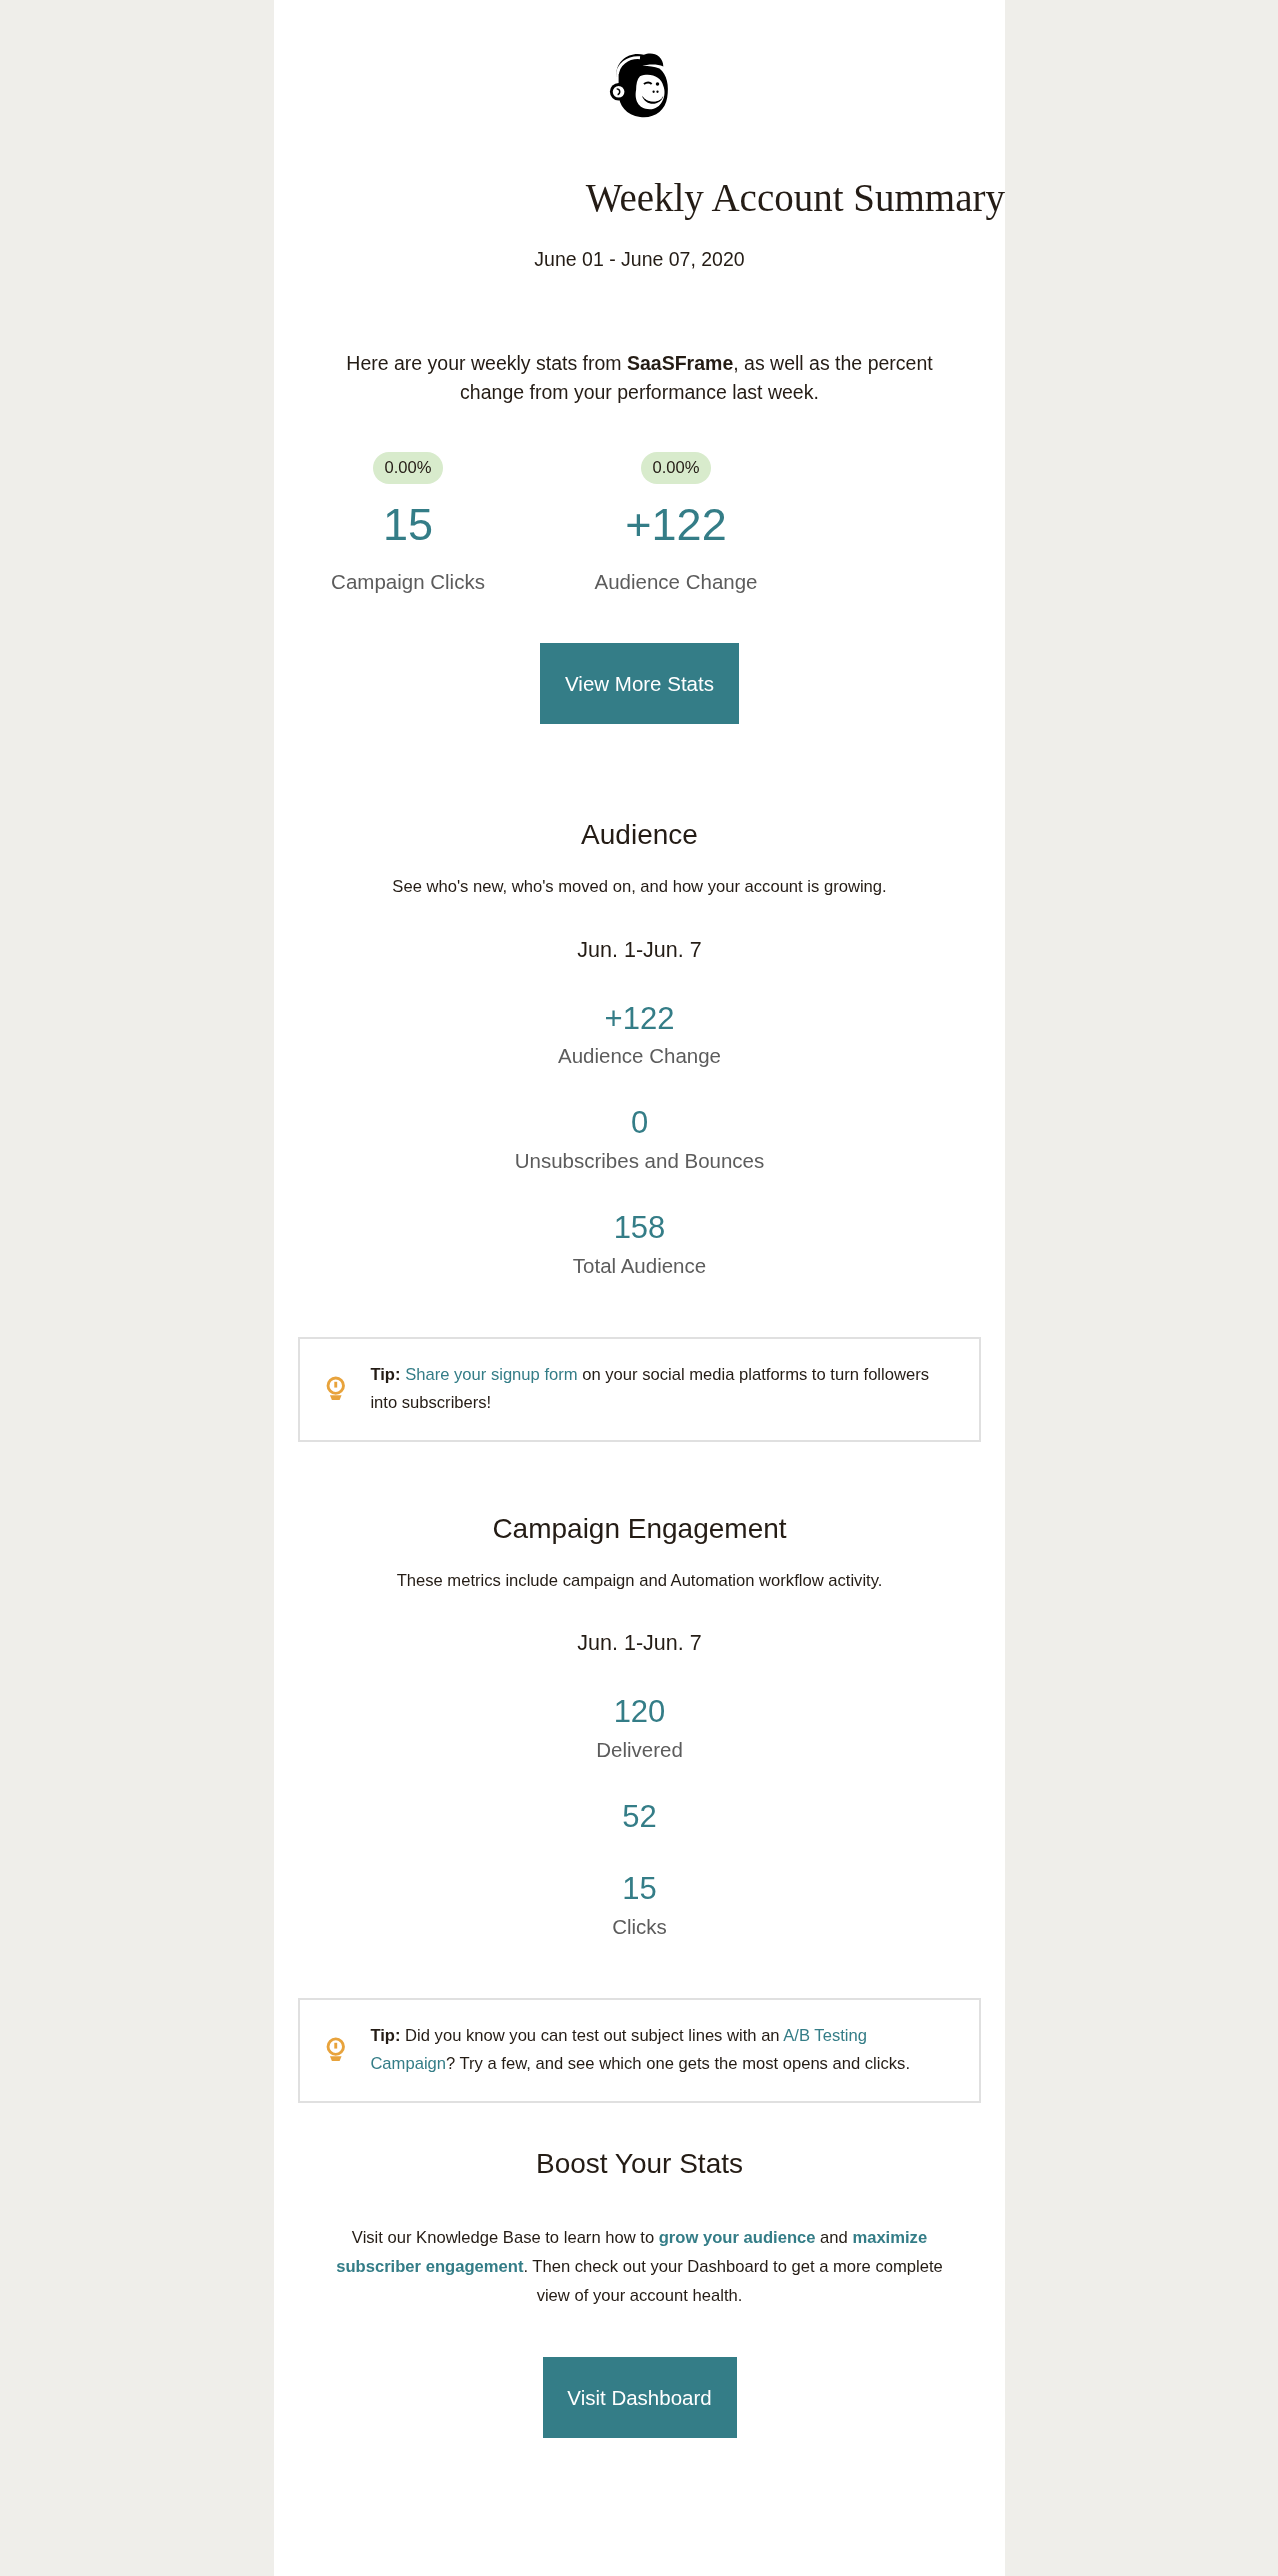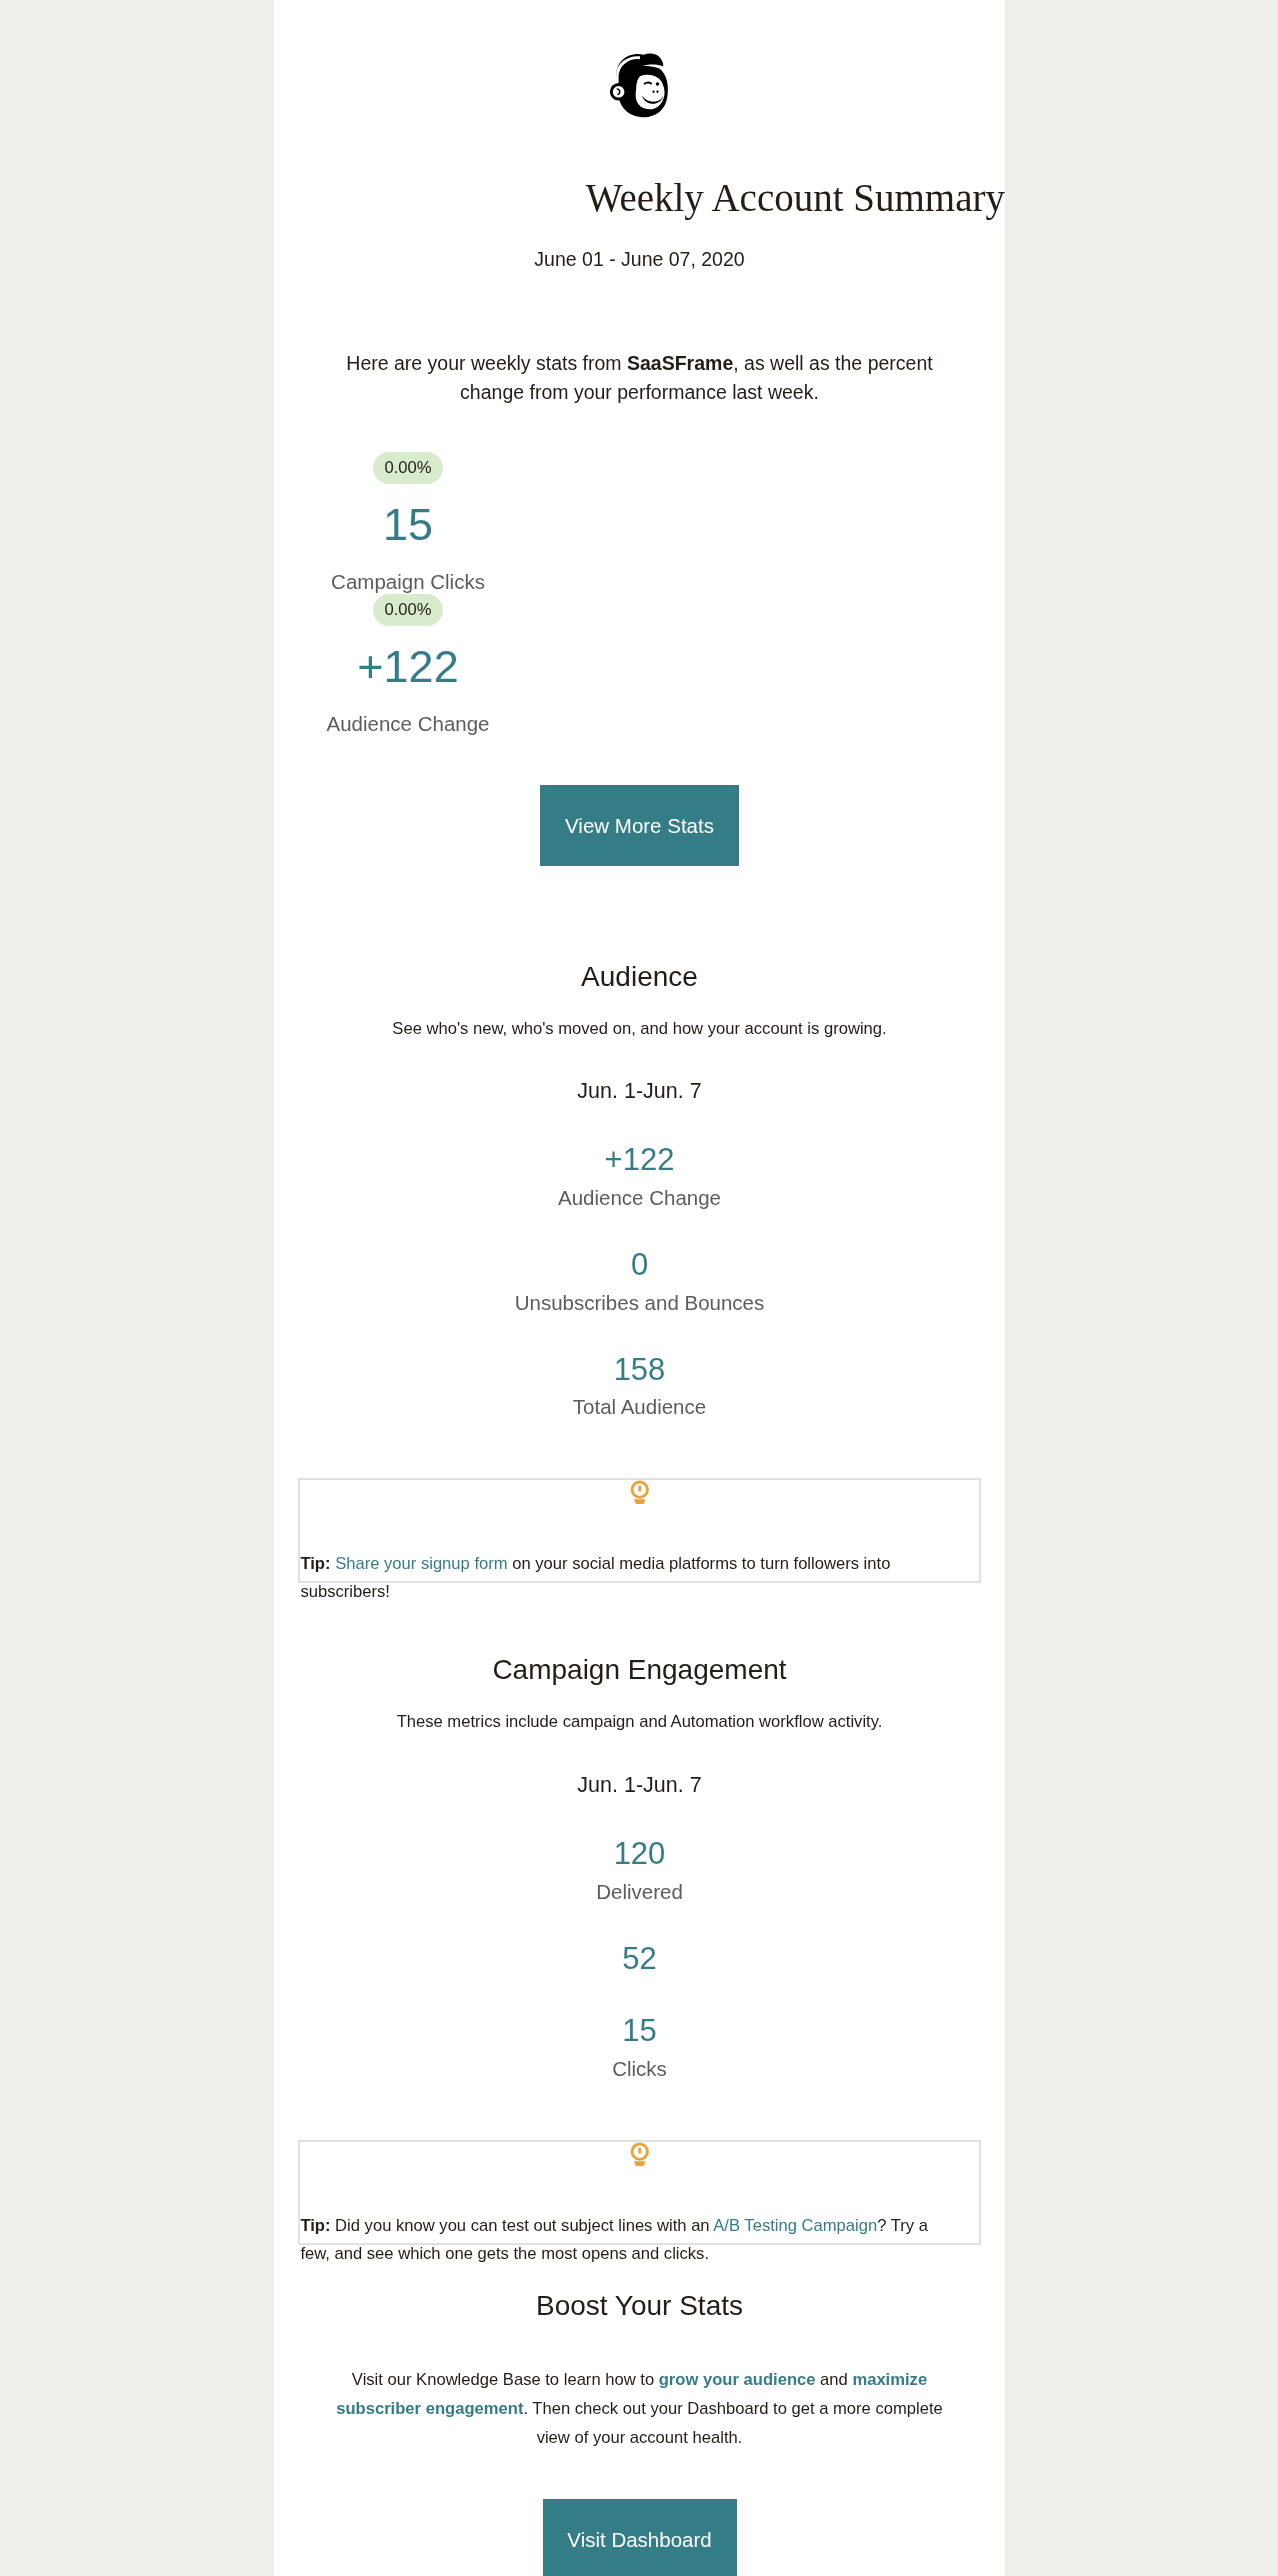--- a/index.html
+++ b/index.html
@@ -41,21 +41,20 @@
     .intro {
       font-size: 19.5px;
       line-height: 29px;
       margin: 78px 39px 0 39px;
     }
     .intro b { font-weight: bold; }
     .summary {
       display: flex;
       gap: 0;
       margin-top: 45px;
-      flex-direction: column;
     }
     .summary .stat {
       width: 268px;
       display: flex;
       flex-direction: column;
       align-items: center;
     }
     .pill {
       background: #d8ebcc;
       border-radius: 16.6px;
@@ -119,21 +118,20 @@
       margin-top: 7.8px;
     }
     .tip {
       margin: 59px 24.4px 0 24.4px;
       border: 2px solid #e0e0e0;
       height: 105px;
       display: flex;
       align-items: center;
       text-align: left;
       box-sizing: border-box;
-      flex-direction: column;
     }
     .tip .tip-icon {
       width: 70px;
       flex: 0 0 70px;
       display: flex;
       justify-content: center;
     }
     .tip .tip-text {
       font-size: 16.6px;
       line-height: 28px;

